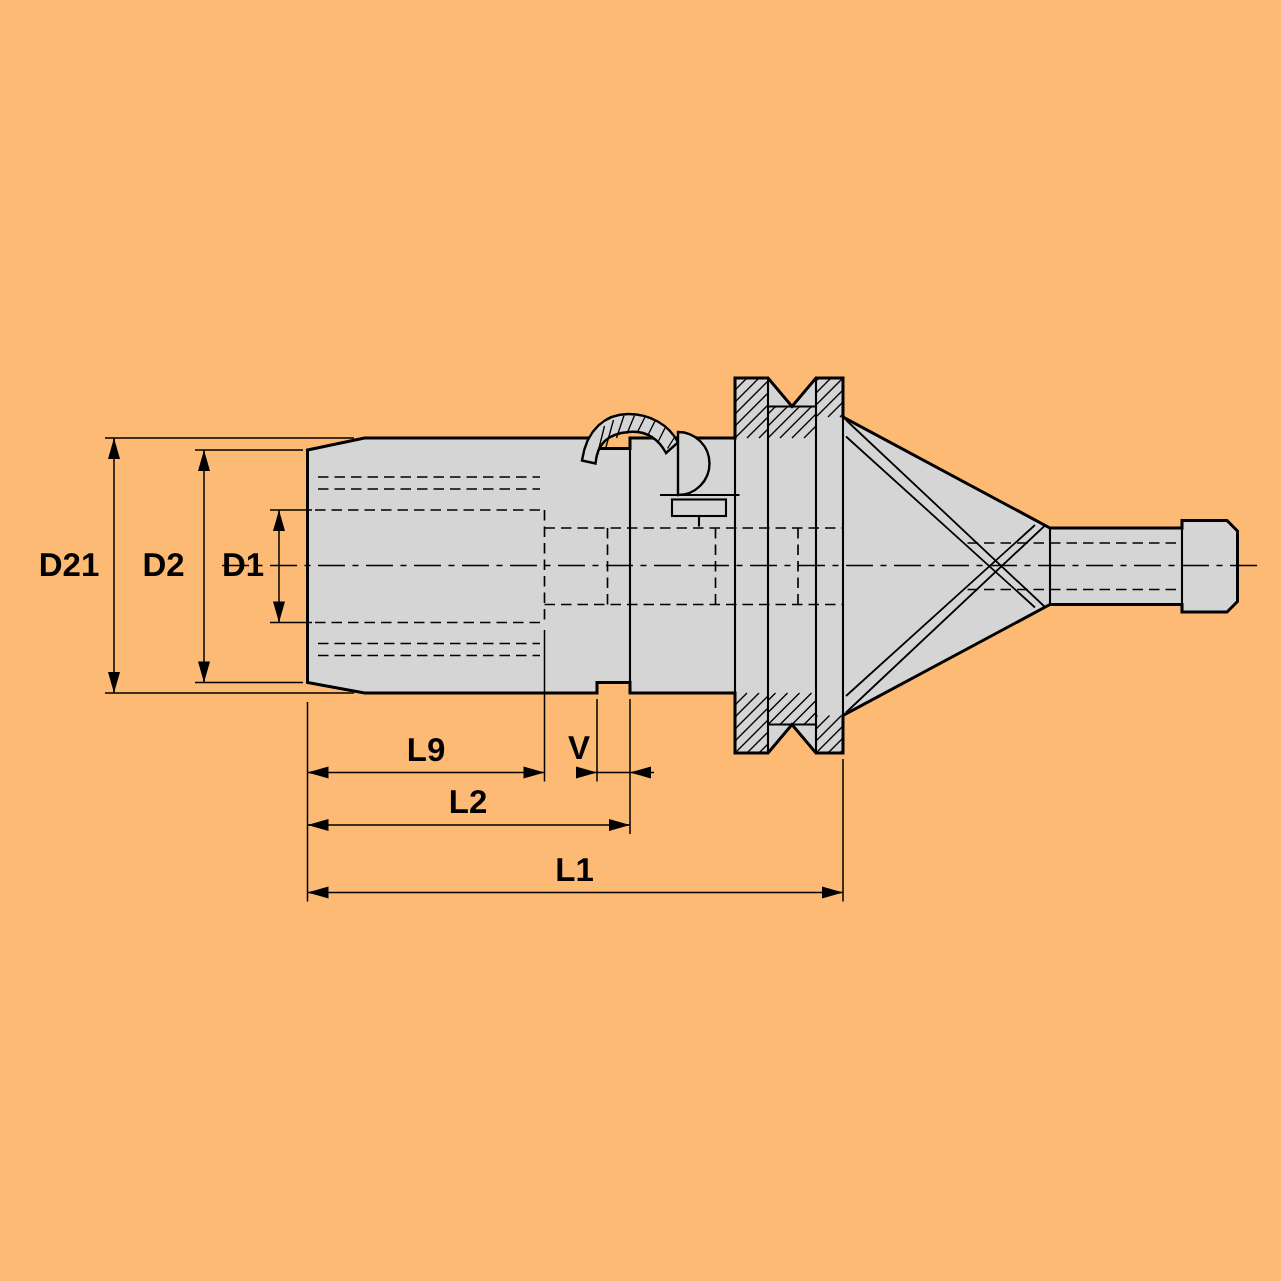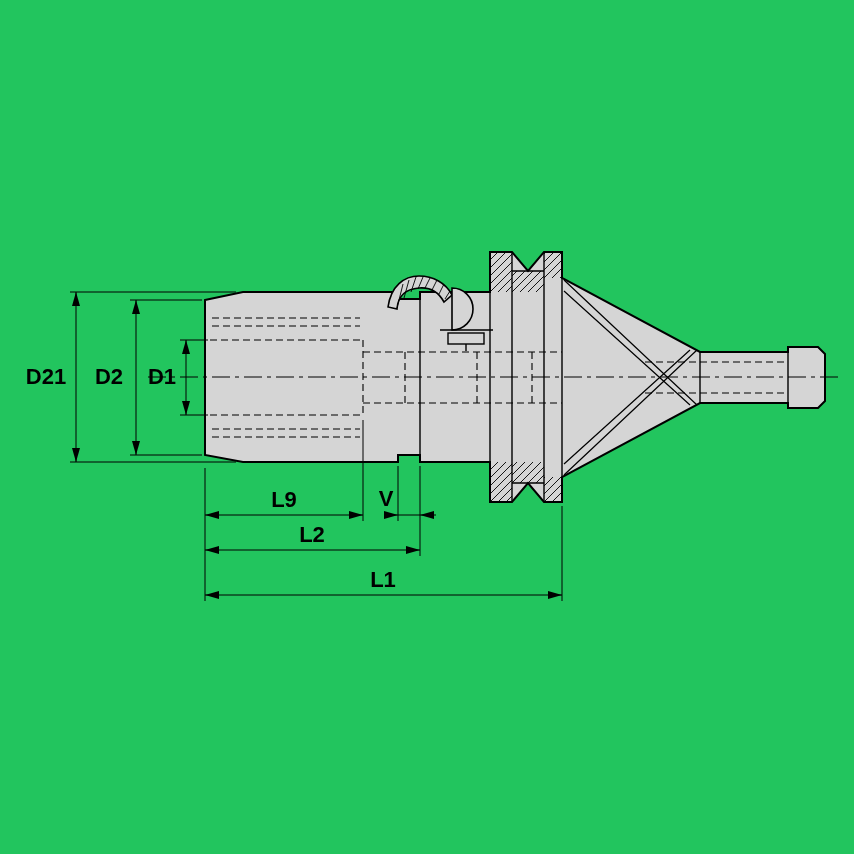--- a/index.html
+++ b/index.html
@@ -1,16 +1,16 @@
 <!DOCTYPE html>
 <html><head>
 <meta charset="utf-8">
 <style>
   html,body{margin:0;padding:0;background:#ffffff;}
-  .stage{position:relative;width:854px;height:854px;background:#22c55e;overflow:hidden;}
+  .stage{position:relative;width:854px;height:854px;background:#fdba74;overflow:hidden;}
   svg{display:block;}
   .outline{fill:#d5d5d5;stroke:#000;stroke-width:2;stroke-linejoin:miter;}
   .solid{stroke:#000;stroke-width:1.4;fill:none;}
   .xline{stroke:#000;stroke-width:1.2;fill:none;}
   .hiddenl{stroke:#000;stroke-width:1.1;stroke-dasharray:7 4;fill:none;}
   .centerl{stroke:#000;stroke-width:1;stroke-dasharray:18 5 4 5;fill:none;}
   .dim{stroke:#000;stroke-width:1;fill:none;}
   .arrow{fill:#000;stroke:none;}
   .hatch{stroke:#000;stroke-width:0.9;fill:none;}
   .slot{fill:#d5d5d5;stroke:#000;stroke-width:1.6;}

